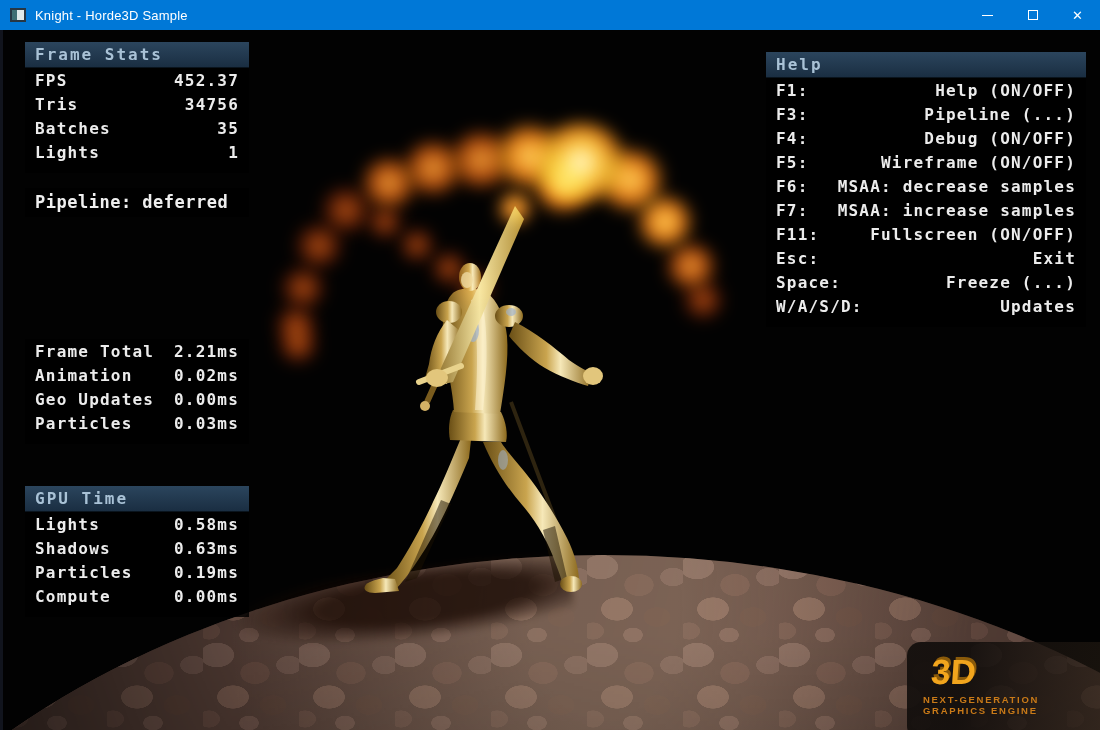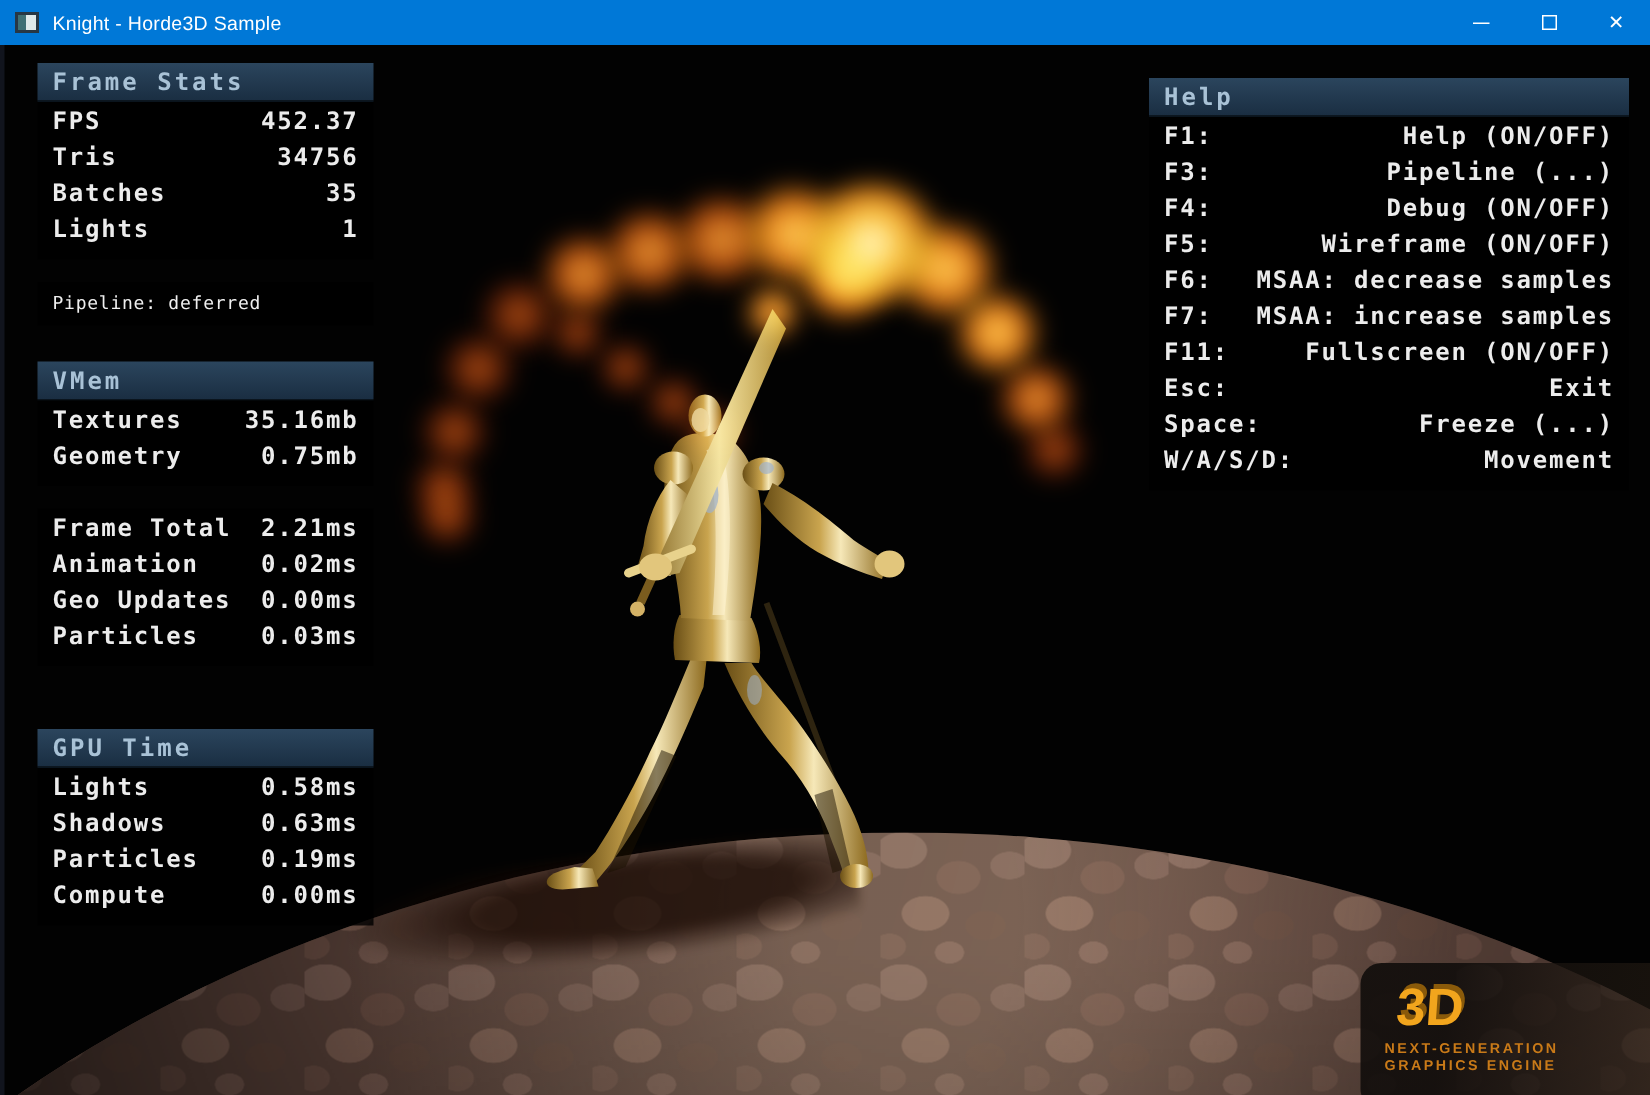--- a/index.html
+++ b/index.html
@@ -57,21 +57,21 @@
 
   
   .panel{position:absolute;font-family:"DejaVu Sans Mono",monospace;}
   .phead{height:26px;line-height:26px;padding:0 10px;font-size:16px;font-weight:bold;
     letter-spacing:2px;color:#a9c2d6;background:linear-gradient(180deg,#2b455d,#1a2e42);
     border-bottom:1px solid #0a141d;}
   .pbody{background:rgba(0,0,0,.82);padding:3px 10px 6px;}
   .srow{display:flex;justify-content:space-between;height:24px;align-items:flex-start;
     font-size:16px;font-weight:bold;letter-spacing:1.2px;color:#ececec;white-space:pre;}
   .pipeline{position:absolute;font-family:"DejaVu Sans Mono",monospace;padding:4px 10px;}
-  .pline{font-size:12px;font-weight:normal;letter-spacing:.5px;color:#efefef;
+  .pline{font-size:17px;font-weight:bold;letter-spacing:.5px;color:#efefef;
     line-height:21px;white-space:pre;}
 
   
   .logo{position:absolute;left:904px;top:612px;width:196px;height:98px;
     border-radius:14px 0 0 14px;padding:16px 0 0 16px;
     background:linear-gradient(100deg,rgba(18,14,12,.92) 30%,rgba(42,32,22,.55));
     font-family:"Liberation Sans",sans-serif;}
   .logo-row{display:flex;align-items:baseline;}
   .logo-horde{font-size:26px;color:#d6d2cc;letter-spacing:6px;font-weight:400;}
   .logo-3d{font-size:35px;color:#f2a51d;font-weight:800;margin-left:8px;line-height:.8;
@@ -185,27 +185,20 @@
         <div class="srow"><span>Tris</span><span>34756</span></div>
         <div class="srow"><span>Batches</span><span>35</span></div>
         <div class="srow"><span>Lights</span><span>1</span></div>
       </div>
   </div>
 
   <div class="pipeline" style="left:22px;top:158px;width:224px;background:rgba(0,0,0,.82)">
     <div class="pline">Pipeline: deferred</div>
   </div>
 
-  <div class="panel" style="left:22px;top:211px;width:224px">
-    <div class="phead">VMem</div>
-    <div class="pbody">
-        <div class="srow"><span>Textures</span><span>35.16mb</span></div>
-        <div class="srow"><span>Geometry</span><span>0.75mb</span></div>
-      </div>
-  </div>
 
   <div class="panel" style="left:22px;top:309px;width:224px">
     <div class="pbody">
         <div class="srow"><span>Frame Total</span><span>2.21ms</span></div>
         <div class="srow"><span>Animation</span><span>0.02ms</span></div>
         <div class="srow"><span>Geo Updates</span><span>0.00ms</span></div>
         <div class="srow"><span>Particles</span><span>0.03ms</span></div>
       </div>
   </div>
 
@@ -224,21 +217,21 @@
     <div class="pbody">
         <div class="srow"><span>F1:</span><span>Help (ON/OFF)</span></div>
         <div class="srow"><span>F3:</span><span>Pipeline (...)</span></div>
         <div class="srow"><span>F4:</span><span>Debug (ON/OFF)</span></div>
         <div class="srow"><span>F5:</span><span>Wireframe (ON/OFF)</span></div>
         <div class="srow"><span>F6:</span><span>MSAA: decrease samples</span></div>
         <div class="srow"><span>F7:</span><span>MSAA: increase samples</span></div>
         <div class="srow"><span>F11:</span><span>Fullscreen (ON/OFF)</span></div>
         <div class="srow"><span>Esc:</span><span>Exit</span></div>
         <div class="srow"><span>Space:</span><span>Freeze (...)</span></div>
-        <div class="srow"><span>W/A/S/D:</span><span>Movement</span></div>
+        <div class="srow"><span>W/A/S/D:</span><span>Updates</span></div>
       </div>
   </div>
 
   <div class="logo">
     <div class="logo-row">
       <span class="logo-3d">3D</span>
     </div>
     <div class="logo-tag">NEXT-GENERATION GRAPHICS ENGINE</div>
   </div>
 

